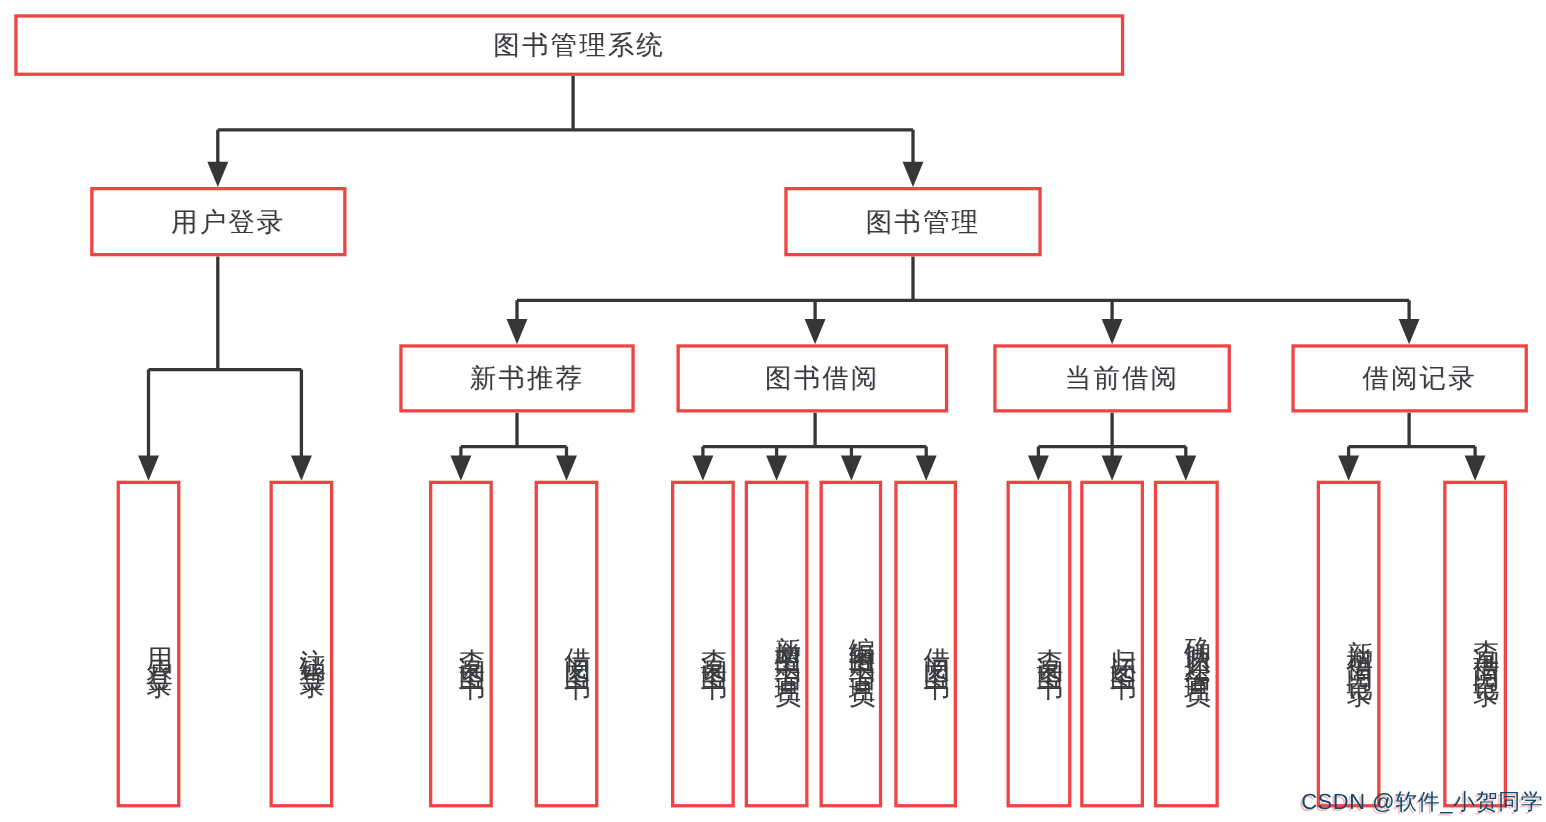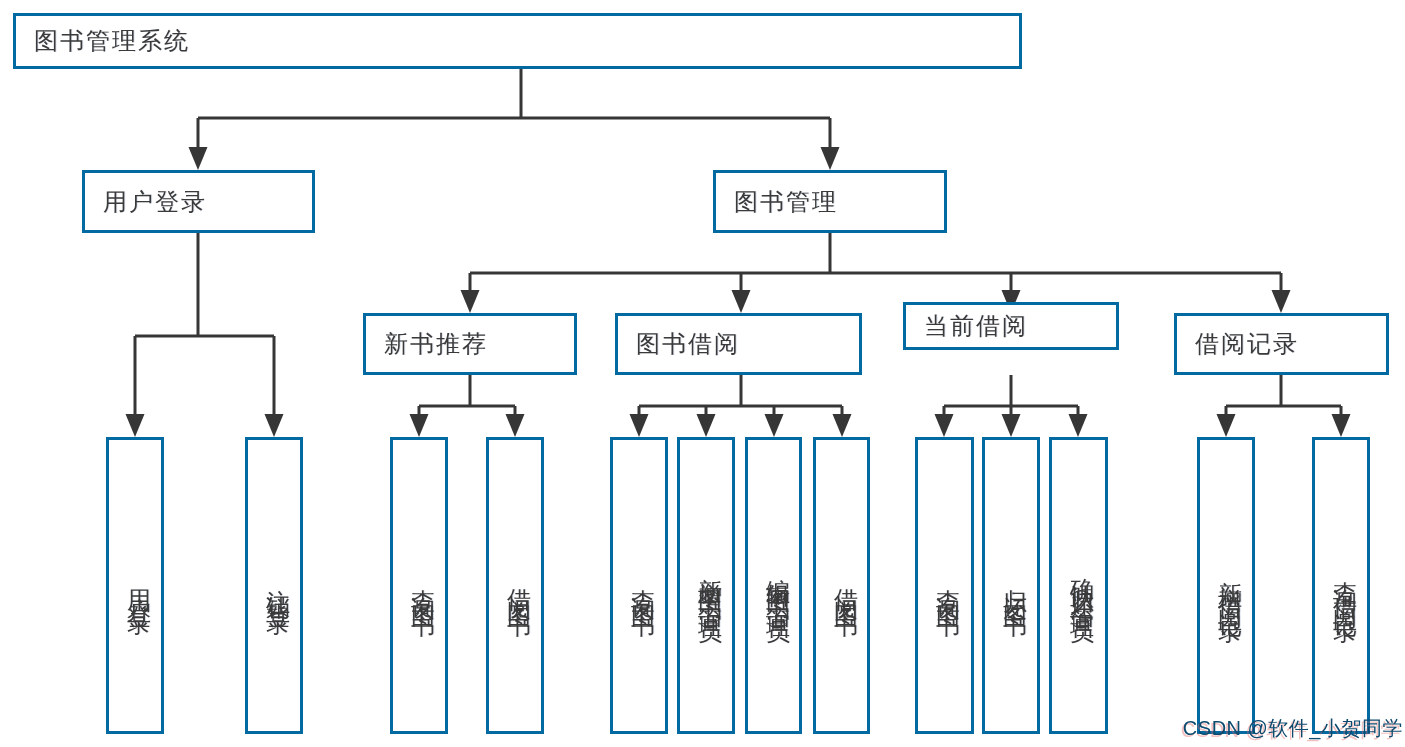--- a/index.html
+++ b/index.html
@@ -10,24 +10,25 @@
     background:#ffffff;
     overflow:hidden;
   }
   .connectors{
     position:absolute;left:0;top:0;width:1405px;height:747px;
     pointer-events:none;
   }
   .box{
     position:absolute;
     box-sizing:border-box;
-    border:3px solid #0369a1;
+    border:3px solid #ef4444;
     background:#ffffff;
     display:flex;
     align-items:center;
+    justify-content:center;
     z-index:2;
     padding-left:18px;
   }
   .lbl{
     color:#3a3a3a;
     font-size:24px;
     letter-spacing:2px;
     white-space:nowrap;
     text-shadow:1px 0 0 rgba(90,120,180,0.18);
   }
@@ -106,21 +107,21 @@
   <div class="box" style="left:363px;top:313px;width:214px;height:62px">
     <span class="lbl">新书推荐</span>
   </div>
 
   <div class="box" style="left:713px;top:170px;width:234px;height:63px">
     <span class="lbl">图书管理</span>
   </div>
   <div class="box" style="left:615px;top:313px;width:247px;height:62px">
     <span class="lbl">图书借阅</span>
   </div>
-  <div class="box" style="left:903px;top:302px;width:216px;height:48px">
+  <div class="box" style="left:903px;top:313px;width:216px;height:62px">
     <span class="lbl">当前借阅</span>
   </div>
   <div class="box" style="left:1174px;top:313px;width:215px;height:62px">
     <span class="lbl">借阅记录</span>
   </div>
 
   <div class="box" style="left:106px;top:437px;width:58px;height:297px">
     <span class="vlbl">用户登录</span>
   </div>
   <div class="box" style="left:245px;top:437px;width:58px;height:297px">

